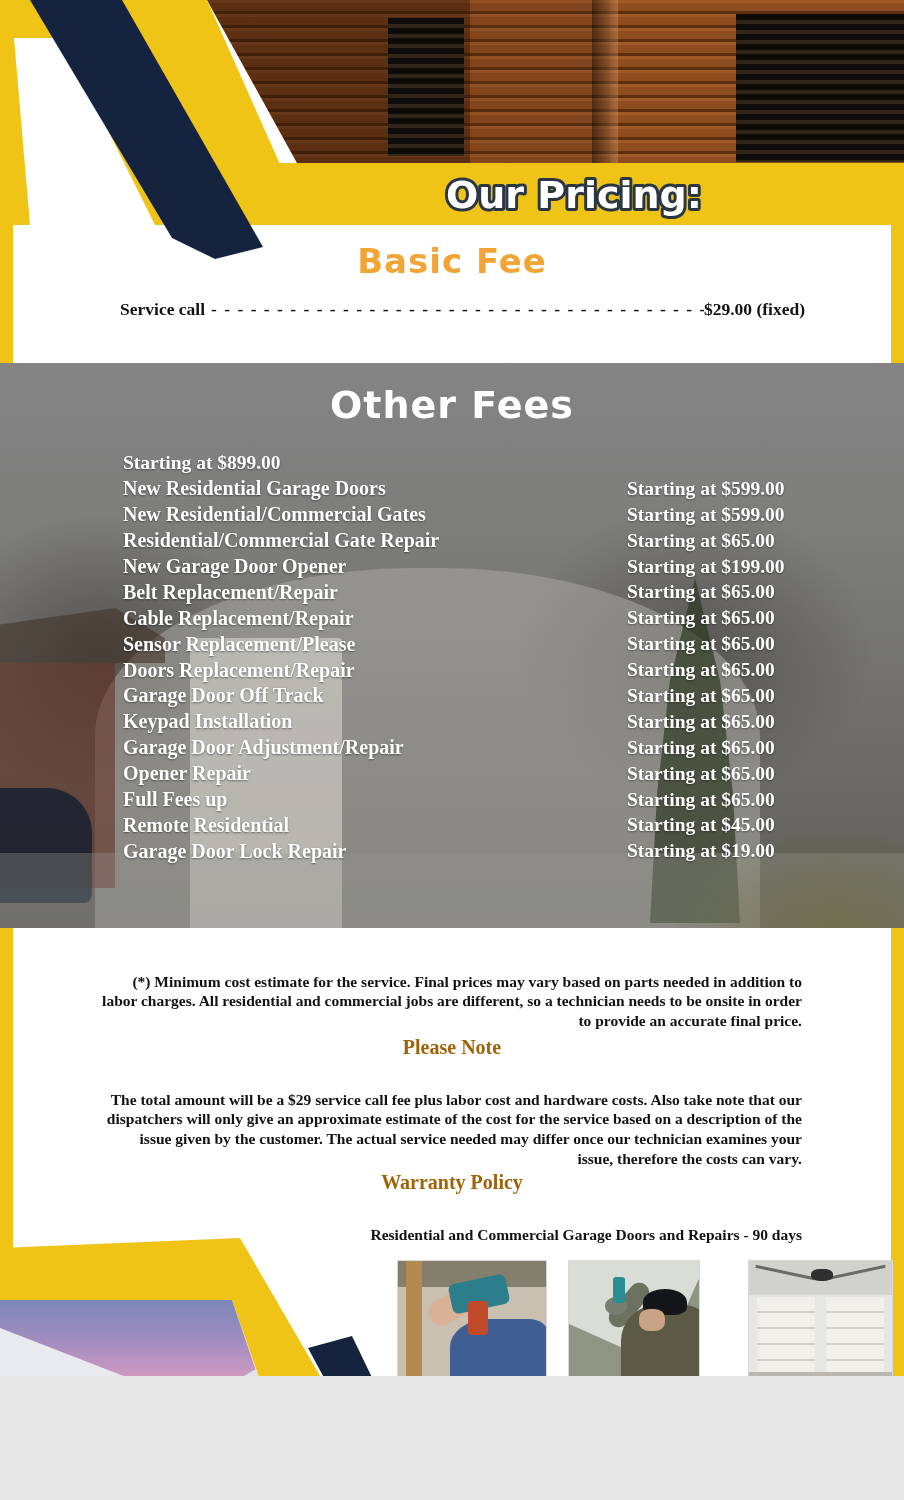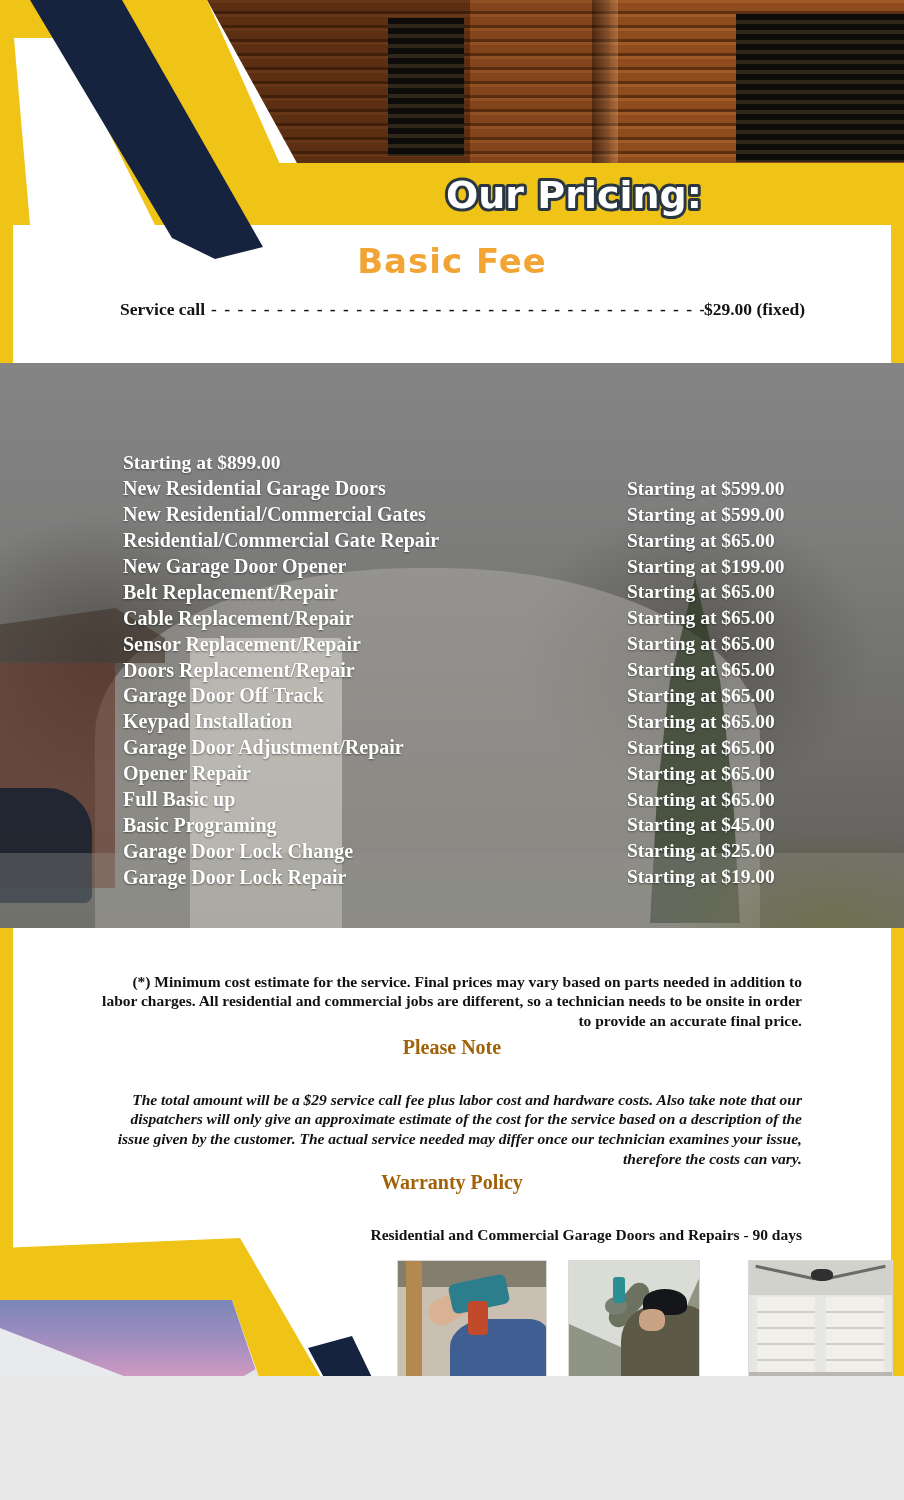--- a/index.html
+++ b/index.html
@@ -169,20 +169,21 @@
     <div class="bg bg-tree-l"></div>
     <div class="bg bg-tree-r"></div>
     <div class="bg bg-quonset"></div>
     <div class="bg bg-door"></div>
     <div class="bg bg-roof"></div>
     <div class="bg bg-brick"></div>
     <div class="bg bg-car"></div>
     <div class="bg bg-evergreen"></div>
     <div class="bg bg-bush"></div>
     <div class="bg bg-drive"></div>
+    <div class="fees-title">Other Fees</div>
     <div class="fee-list">
         <div class="fee-row">
         <span class="fee-price">Starting at $899.00</span>
       </div>
         <div class="fee-row">
         <span class="fee-label">New Residential Garage Doors</span>
         <span class="fee-price">Starting at $599.00</span>
       </div>
         <div class="fee-row">
         <span class="fee-label">New Residential/Commercial Gates</span>
@@ -198,21 +199,21 @@
       </div>
         <div class="fee-row">
         <span class="fee-label">Belt Replacement/Repair</span>
         <span class="fee-price">Starting at $65.00</span>
       </div>
         <div class="fee-row">
         <span class="fee-label">Cable Replacement/Repair</span>
         <span class="fee-price">Starting at $65.00</span>
       </div>
         <div class="fee-row">
-        <span class="fee-label">Sensor Replacement/Repair</span>
+        <span class="fee-label">Sensor Replacement/Please</span>
         <span class="fee-price">Starting at $65.00</span>
       </div>
         <div class="fee-row">
         <span class="fee-label">Doors Replacement/Repair</span>
         <span class="fee-price">Starting at $65.00</span>
       </div>
         <div class="fee-row">
         <span class="fee-label">Garage Door Off Track</span>
         <span class="fee-price">Starting at $65.00</span>
       </div>
@@ -222,44 +223,40 @@
       </div>
         <div class="fee-row">
         <span class="fee-label">Garage Door Adjustment/Repair</span>
         <span class="fee-price">Starting at $65.00</span>
       </div>
         <div class="fee-row">
         <span class="fee-label">Opener Repair</span>
         <span class="fee-price">Starting at $65.00</span>
       </div>
         <div class="fee-row">
-        <span class="fee-label">Full Basic up</span>
-        <span class="fee-price">Starting at $65.00</span>
-      </div>
-        <div class="fee-row">
-        <span class="fee-label">Basic Programing</span>
+        <span class="fee-label">Full Fees up</span>
+        <span class="fee-price">Starting at $65.00</span>
+      </div>
+        <div class="fee-row">
+        <span class="fee-label">Remote Residential</span>
         <span class="fee-price">Starting at $45.00</span>
-      </div>
-        <div class="fee-row">
-        <span class="fee-label">Garage Door Lock Change</span>
-        <span class="fee-price">Starting at $25.00</span>
       </div>
         <div class="fee-row">
         <span class="fee-label">Garage Door Lock Repair</span>
         <span class="fee-price">Starting at $19.00</span>
       </div>
       </div>
   </div>
 
   <div class="stripe" style="left:0;top:928px;height:325px;"></div>
   <div class="stripe" style="right:0;top:928px;height:549px;"></div>
   <div class="notes">
     <p class="note-p" style="top:28px;">(*) Minimum cost estimate for the service. Final prices may vary based on parts needed in addition to labor charges. All residential and commercial jobs are different, so a technician needs to be onsite in order to provide an accurate final price.</p>
     <div class="note-h" style="top:108px;">Please Note</div>
-    <p class="note-p" style="top:146px;font-style:italic;">The total amount will be a $29 service call fee plus labor cost and hardware costs. Also take note that our dispatchers will only give an approximate estimate of the cost for the service based on a description of the issue given by the customer. The actual service needed may differ once our technician examines your issue, therefore the costs can vary.</p>
+    <p class="note-p" style="top:146px;">The total amount will be a $29 service call fee plus labor cost and hardware costs. Also take note that our dispatchers will only give an approximate estimate of the cost for the service based on a description of the issue given by the customer. The actual service needed may differ once our technician examines your issue, therefore the costs can vary.</p>
     <div class="note-h" style="top:243px;">Warranty Policy</div>
     <p class="note-p" style="top:281px;">Residential and Commercial Garage Doors and Repairs - 90 days</p>
   </div>
 
   <div class="bottom">
     <div class="bl-yellow"></div>
     <div class="bl-navy"></div>
     <div class="storage">
       <div class="glow"></div>
       <div class="wall-l"></div>

